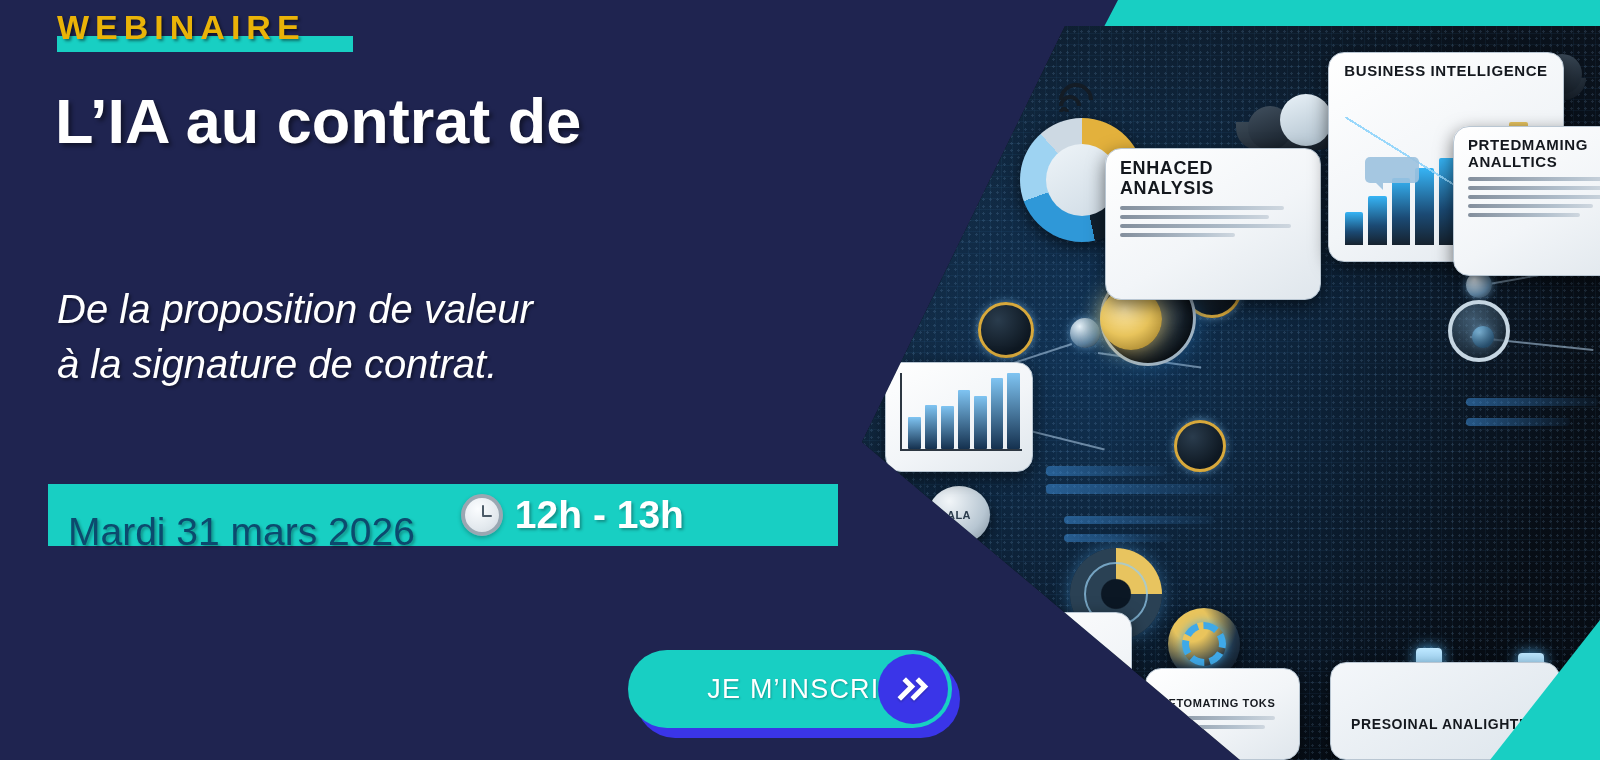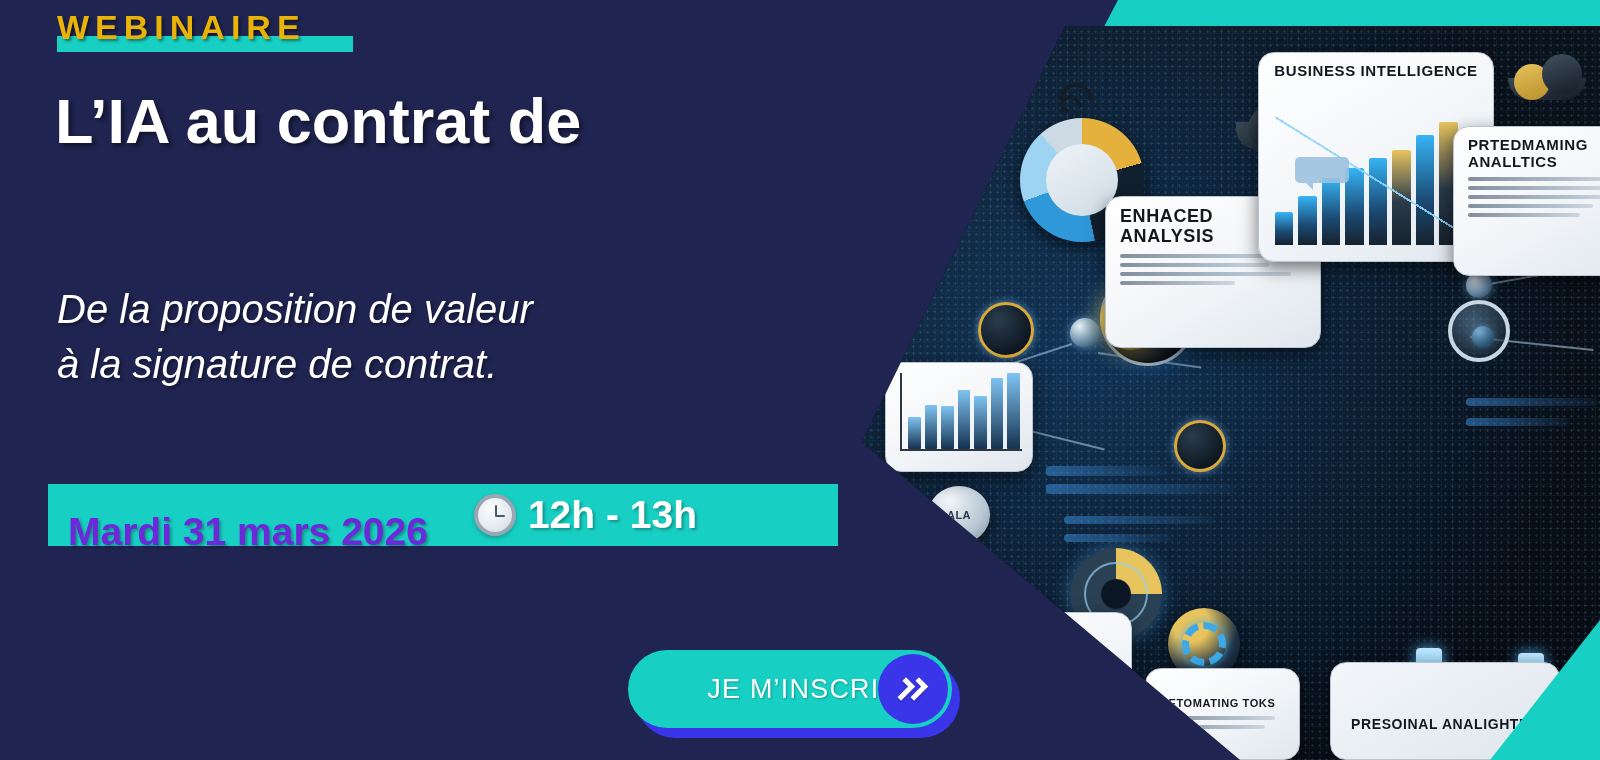--- a/index.html
+++ b/index.html
@@ -81,23 +81,23 @@
   .lorem { margin-top:7px; }
   .lorem i {
     display:block;
     height:4px;
     margin-bottom:5px;
     border-radius:2px;
     background:linear-gradient(90deg,#5c6b7d,#9fb0c0 70%,#c4ced8);
     opacity:.75;
   }
 
-  #card-enhanced { left:1105px; top:148px; width:216px; height:152px;margin-top:48px; }
+  #card-enhanced { left:1105px; top:148px; width:216px; height:152px; }
   #card-enhanced .ttl { font-size:18px; }
-  #card-bi        { left:1258px; top:52px;  width:236px; height:210px; }
+  #card-bi        { left:1328px; top:52px;  width:236px; height:210px; }
   #card-bi .ttl   { font-size:15px; text-align:center; }
   #card-pred      { left:1453px; top:126px; width:190px; height:150px; }
   #card-pred .ttl { font-size:15px; }
   #card-chart     { left:885px;  top:362px; width:148px; height:110px; }
   #card-people    { left:962px;  top:612px; width:170px; height:148px; }
   #card-people .ttl { font-size:17px; }
   #card-robot     { left:1145px; top:668px; width:155px; height:92px; }
   #card-robot .ttl { font-size:11px; }
   #card-personal  { left:1330px; top:662px; width:230px; height:98px;
                     background:linear-gradient(150deg,#f4f7fa,#dde5ec); }
@@ -359,21 +359,21 @@
   }
 
   #date-badge {
     position:absolute; left:48px; top:484px; width:790px; height:62px;
     background:#18cfc3;
     display:flex; align-items:center; gap:24px;
     padding:0 20px;
     z-index:5;
   }
   #date-text {
-    font-size:39px; font-weight:bold; color:#6d28d9;
+    font-size:39px; font-weight:normal; color:#0c4a6e;
     text-shadow:2px 2px 3px rgba(0,0,0,.3);
     margin-top:34px;
   }
   #time-wrap { display:flex; align-items:center; gap:12px; margin-left:22px; }
   #clock-icon {
     width:42px; height:42px; border-radius:50%; position:relative;
     background:radial-gradient(circle at 38% 32%, #fbfdff, #e3e9ee 62%, #cfd7de);
     border:4px solid #9aa7b2;
     box-shadow:0 2px 4px rgba(0,0,0,.25);
   }

